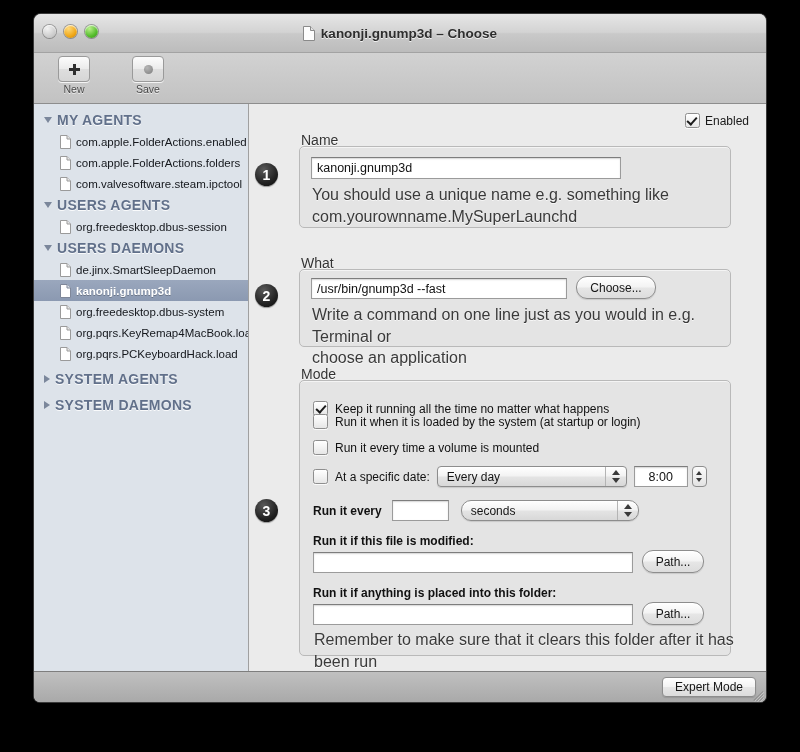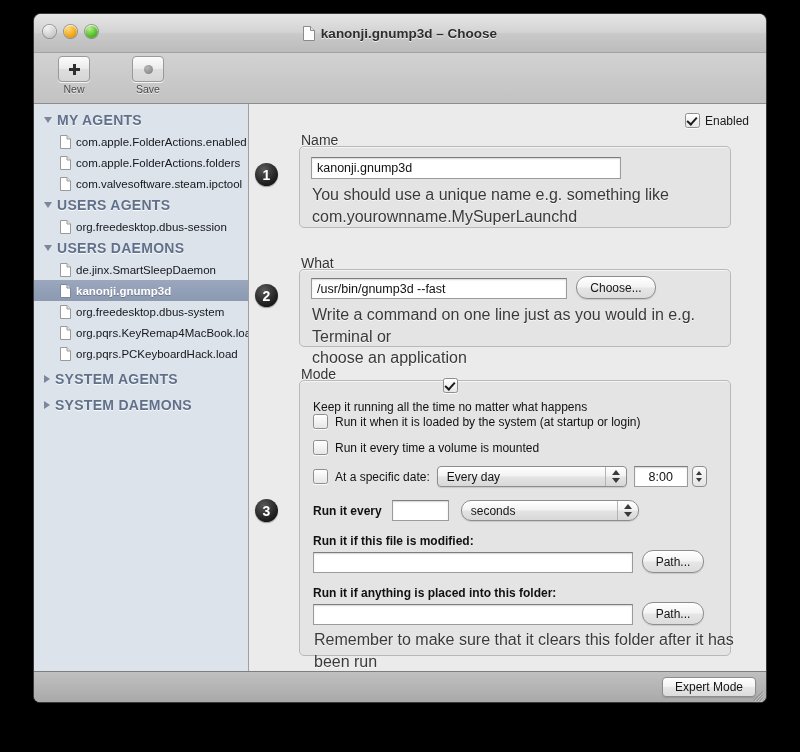--- a/index.html
+++ b/index.html
@@ -543,21 +543,21 @@
       <div class="pushbtn" style="position:absolute; left:327px; top:172px; width:80px; height:23px;">Choose...</div>
       <div class="helptext" style="position:absolute; left:63px; top:200px; width:400px;">
         <div>Write a command on one line just as you would in e.g. Terminal or</div>
         <div>choose an application</div>
       </div>
 
       <div class="badge" style="left:6px; top:395px;">3</div>
       <div class="section-label" style="left:52px; top:262px;">Mode</div>
       <div class="box" style="left:50px; top:276px; width:430px; height:274px;"></div>
 
-      <div class="when-row" style="left:64px; top:274px;flex-direction:column;">
+      <div class="when-row" style="left:64px; top:297px;">
         <span class="cb checked"></span>
         <span>Keep it running all the time no matter what happens</span>
       </div>
 
       <div class="when-row" style="left:64px; top:310px;">
         <span class="cb"></span>
         <span>Run it when it is loaded by the system (at startup or login)</span>
       </div>
 
       <div class="when-row" style="left:64px; top:336px;">

